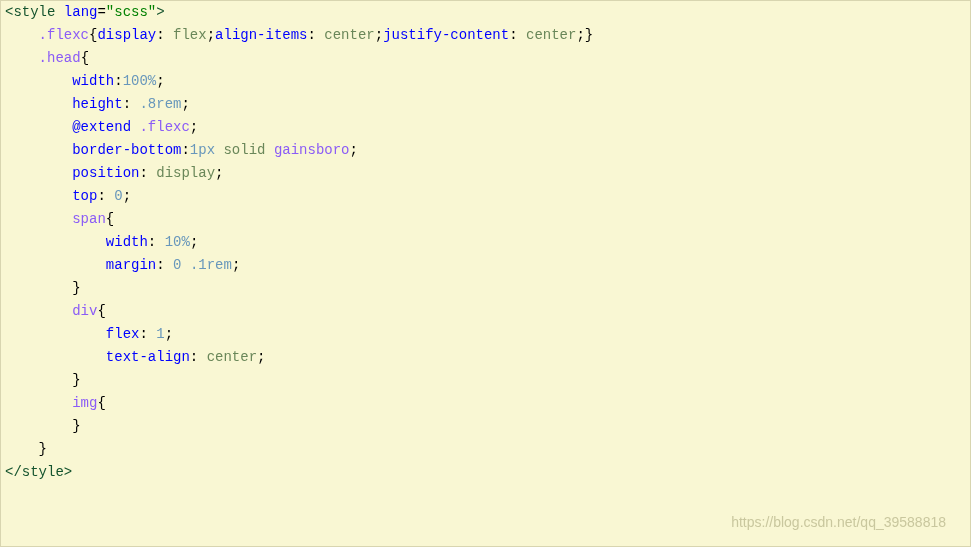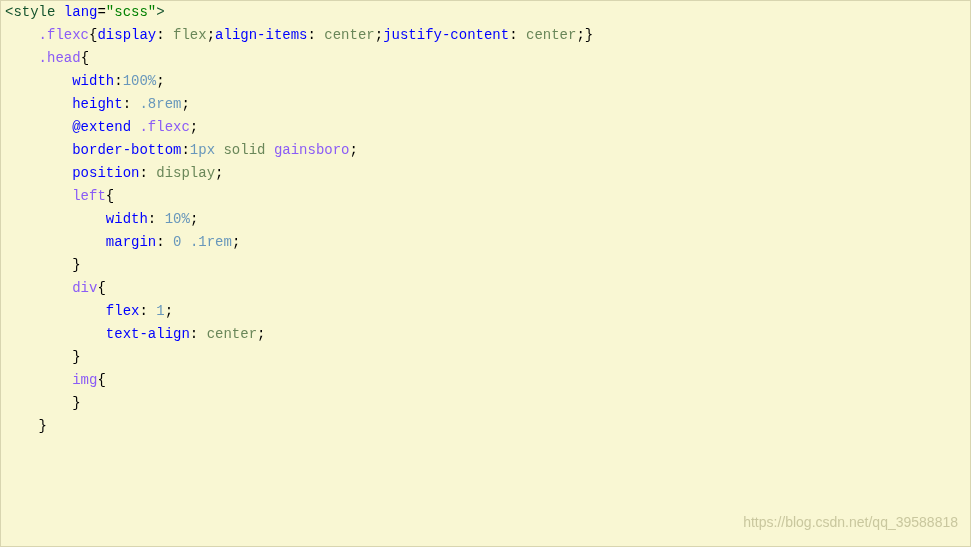--- a/index.html
+++ b/index.html
@@ -31,43 +31,45 @@
 .selector { color: #8b5cf6; }
 .prop { color: #0000ff; }
 .val-keyword { color: #6a8759; }
 .val-num { color: #6897bb; }
 .punct { color: #000; }
 .color-name { color: #8b5cf6; }
 .extend { color: #0000ff; }
 .watermark {
   position: absolute;
   bottom: 12px;
-  right: 12px;
+  right: 24px;
   color: #c9c79e;
   font-size: 14px;
   font-family: sans-serif;
 }
 </style>
 </head>
 <body>
 
 <div class="editor" id="editor">
     <div class="line"><span class="tag">&lt;style</span> <span class="attr-name">lang</span><span class="punct">=</span><span class="attr-val">"scss"</span><span class="tag">&gt;</span></div>
     <div class="line">    <span class="selector">.flexc</span><span class="punct">{</span><span class="prop">display</span><span class="punct">: </span><span class="val-keyword">flex</span><span class="punct">;</span><span class="prop">align-items</span><span class="punct">: </span><span class="val-keyword">center</span><span class="punct">;</span><span class="prop">justify-content</span><span class="punct">: </span><span class="val-keyword">center</span><span class="punct">;</span><span class="punct">}</span></div>
     <div class="line">    <span class="selector">.head</span><span class="punct">{</span></div>
     <div class="line">        <span class="prop">width</span><span class="punct">:</span><span class="val-num">100%</span><span class="punct">;</span></div>
     <div class="line">        <span class="prop">height</span><span class="punct">: </span><span class="val-num">.8rem</span><span class="punct">;</span></div>
     <div class="line">        <span class="extend">@extend</span> <span class="selector">.flexc</span><span class="punct">;</span></div>
     <div class="line">        <span class="prop">border-bottom</span><span class="punct">:</span><span class="val-num">1px</span> <span class="val-keyword">solid</span> <span class="color-name">gainsboro</span><span class="punct">;</span></div>
     <div class="line">        <span class="prop">position</span><span class="punct">: </span><span class="val-keyword">display</span><span class="punct">;</span></div>
-    <div class="line">        <span class="selector">left</span><span class="punct">{</span></div>
+    <div class="line">        <span class="prop">top</span><span class="punct">: </span><span class="val-num">0</span><span class="punct">;</span></div>
+    <div class="line">        <span class="selector">span</span><span class="punct">{</span></div>
     <div class="line">            <span class="prop">width</span><span class="punct">: </span><span class="val-num">10%</span><span class="punct">;</span></div>
     <div class="line">            <span class="prop">margin</span><span class="punct">: </span><span class="val-num">0</span> <span class="val-num">.1rem</span><span class="punct">;</span></div>
     <div class="line">        <span class="punct">}</span></div>
     <div class="line">        <span class="selector">div</span><span class="punct">{</span></div>
     <div class="line">            <span class="prop">flex</span><span class="punct">: </span><span class="val-num">1</span><span class="punct">;</span></div>
     <div class="line">            <span class="prop">text-align</span><span class="punct">: </span><span class="val-keyword">center</span><span class="punct">;</span></div>
     <div class="line">        <span class="punct">}</span></div>
     <div class="line">        <span class="selector">img</span><span class="punct">{</span></div>
     <div class="line">        <span class="punct">}</span></div>
     <div class="line">    <span class="punct">}</span></div>
+    <div class="line"><span class="tag">&lt;/style&gt;</span></div>
   </div>
 <div class="watermark">https://blog.csdn.net/qq_39588818</div>
 
 </body></html>

